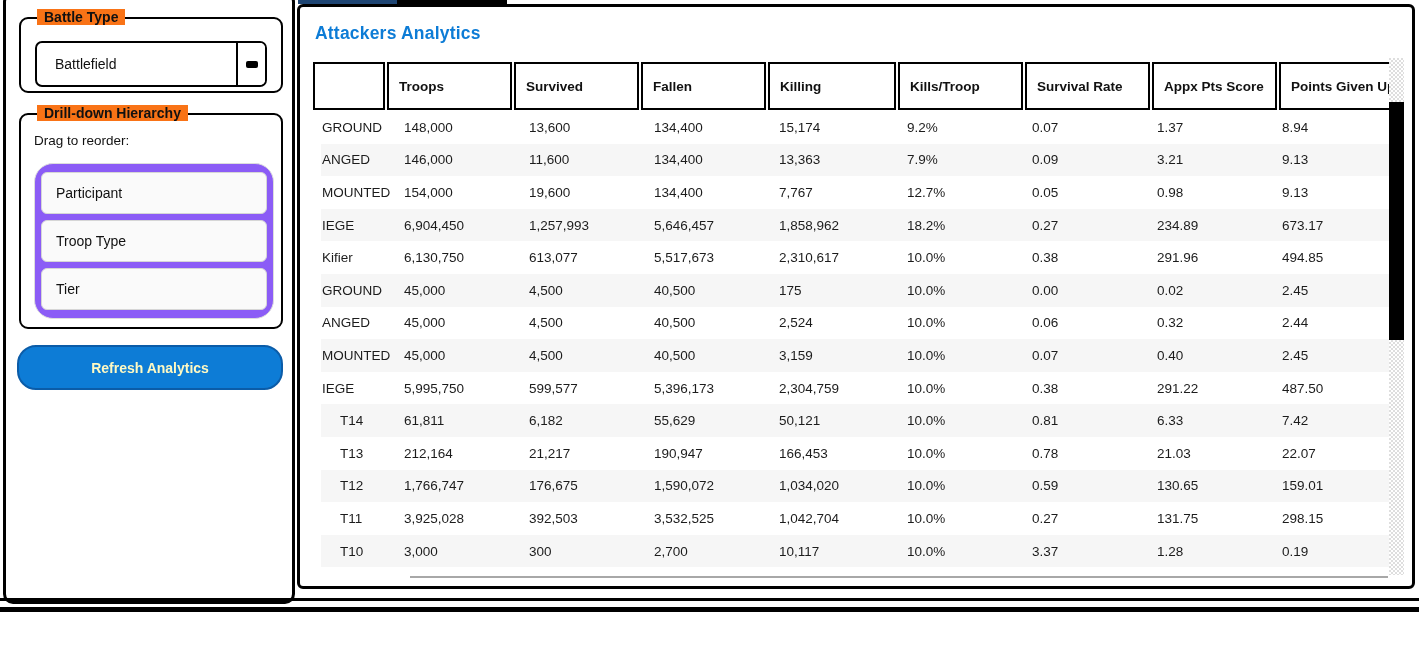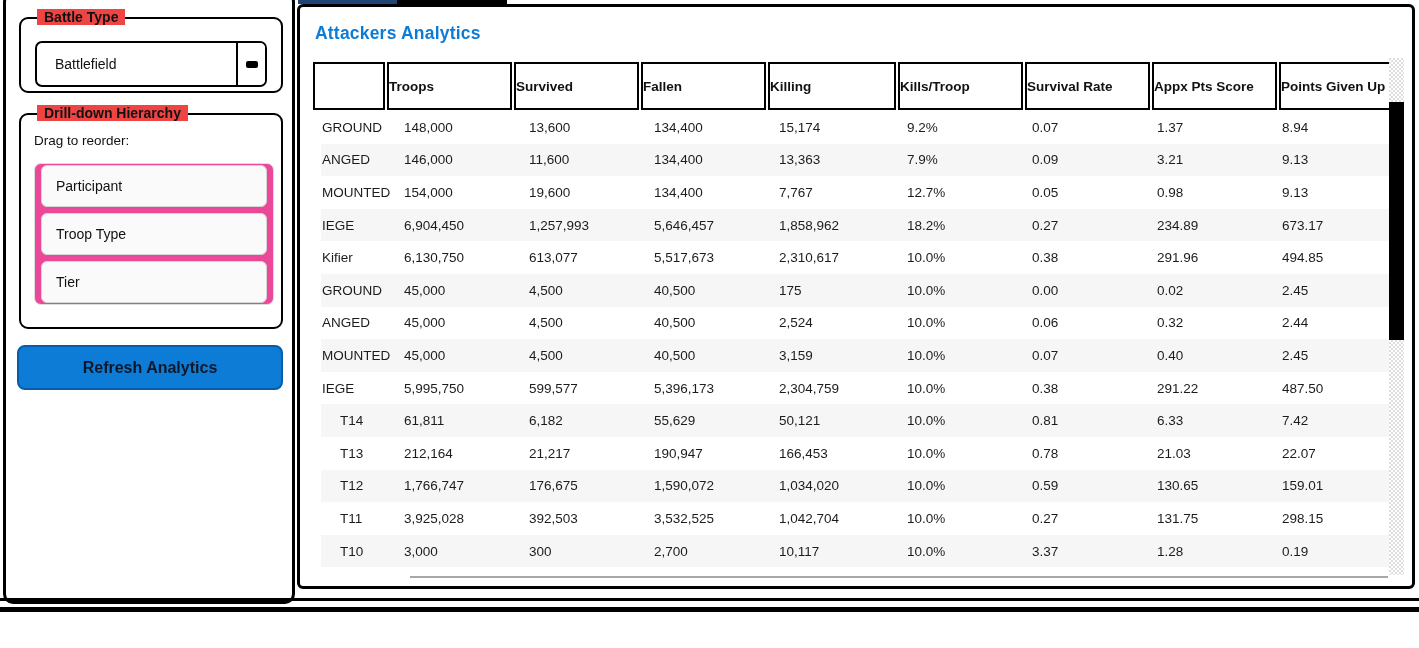--- a/index.html
+++ b/index.html
@@ -9,69 +9,69 @@
   }
   
   #sidebar{
     position:absolute;left:3px;top:-8px;width:286px;height:606px;
     border:3px solid #000;border-radius:10px;background:#fff;
   }
   .groupbox{
     position:absolute;border:2px solid #000;border-radius:9px;background:#fff;
   }
   .groupbox .legend{
-    position:absolute;top:-10px;left:16px;background:#ef4444;padding:0 7px;
+    position:absolute;top:-10px;left:16px;background:#f97316;padding:0 7px;
     font-weight:bold;font-size:14px;white-space:nowrap;
   }
   #battle-group{left:13px;top:22px;width:260px;height:72px;}
   #combo{
     position:absolute;left:14px;top:22px;width:228px;height:42px;
     border:2px solid #000;border-radius:7px;background:#fff;display:flex;align-items:center;
   }
   #combo .combo-text{flex:1;padding-left:18px;font-size:14px;}
   #combo .combo-btn{
     width:27px;height:100%;border-left:2px solid #000;display:flex;
     align-items:center;justify-content:center;border-radius:0 5px 5px 0;background:#fff;
   }
   #combo .combo-glyph{width:12px;height:7px;background:#000;border-radius:2px;}
   #hier-group{left:13px;top:118px;width:260px;height:212px;}
   #drag-hint{position:absolute;left:13px;top:18px;font-size:13.5px;}
   #hier-list{
     position:absolute;left:13px;top:48px;width:226px;border:1px solid #ddd;
-    border-radius:7px;padding:1px 6px;background:#ec4899;
+    border-radius:19px;padding:8px 6px;background:#8b5cf6;
   }
   .hier-item{
     border:1px solid #d6d6d6;border-radius:6px;background:#fafafa;
     height:40px;display:flex;align-items:center;padding-left:14px;
     font-size:14px;margin-bottom:6px;cursor:grab;
   }
   .hier-item:last-child{margin-bottom:0;}
   #refresh-btn{
     position:absolute;left:11px;top:350px;width:262px;height:41px;
-    background:var(--accent);border:2px solid var(--accent-border);border-radius:8px;
-    color:#0f172a;font-weight:bold;font-size:16px;display:flex;align-items:center;
+    background:var(--accent);border:2px solid var(--accent-border);border-radius:19px;
+    color:#fef9c3;font-weight:bold;font-size:14px;display:flex;align-items:center;
     justify-content:center;cursor:pointer;
   }
   
   #tab-black{position:absolute;left:397px;top:0;width:110px;height:7px;background:#000;}
   #tab-blue{position:absolute;left:298px;top:0;width:99px;height:4px;background:var(--tab-blue);}
   #main-panel{
     position:absolute;left:297px;top:4px;width:1112px;height:579px;
     border:3px solid #000;border-radius:6px;background:#fff;
   }
   #main-title{
     position:absolute;left:315px;top:23px;font-weight:bold;font-size:17.5px;
     color:var(--accent);letter-spacing:.2px;
   }
   #table-wrap{position:absolute;left:313px;top:62px;width:1076px;overflow:hidden;}
   .tgrid{display:grid;grid-template-columns:72px 125px 125px 125px 128px 125px 125px 125px 125px;}
   #thead{column-gap:2px;}
   .h-cell{
     border:2.5px solid #000;background:#fff;height:44px;display:flex;
-    align-items:center;font-weight:bold;font-size:13.5px;
+    align-items:center;padding-left:10px;font-weight:bold;font-size:13.5px;
     white-space:nowrap;overflow:hidden;cursor:pointer;
   }
   #tbody{margin-top:1px;}
   .t-row{height:32.6px;margin-left:8px;}
   .t-row:nth-child(even){background:var(--stripe);}
   .t-cell,.row-label{
     display:flex;align-items:center;font-size:13.5px;white-space:nowrap;
     overflow:hidden;padding-left:11px;color:#1c1c1c;
   }
   .row-label{padding-left:1px;}

